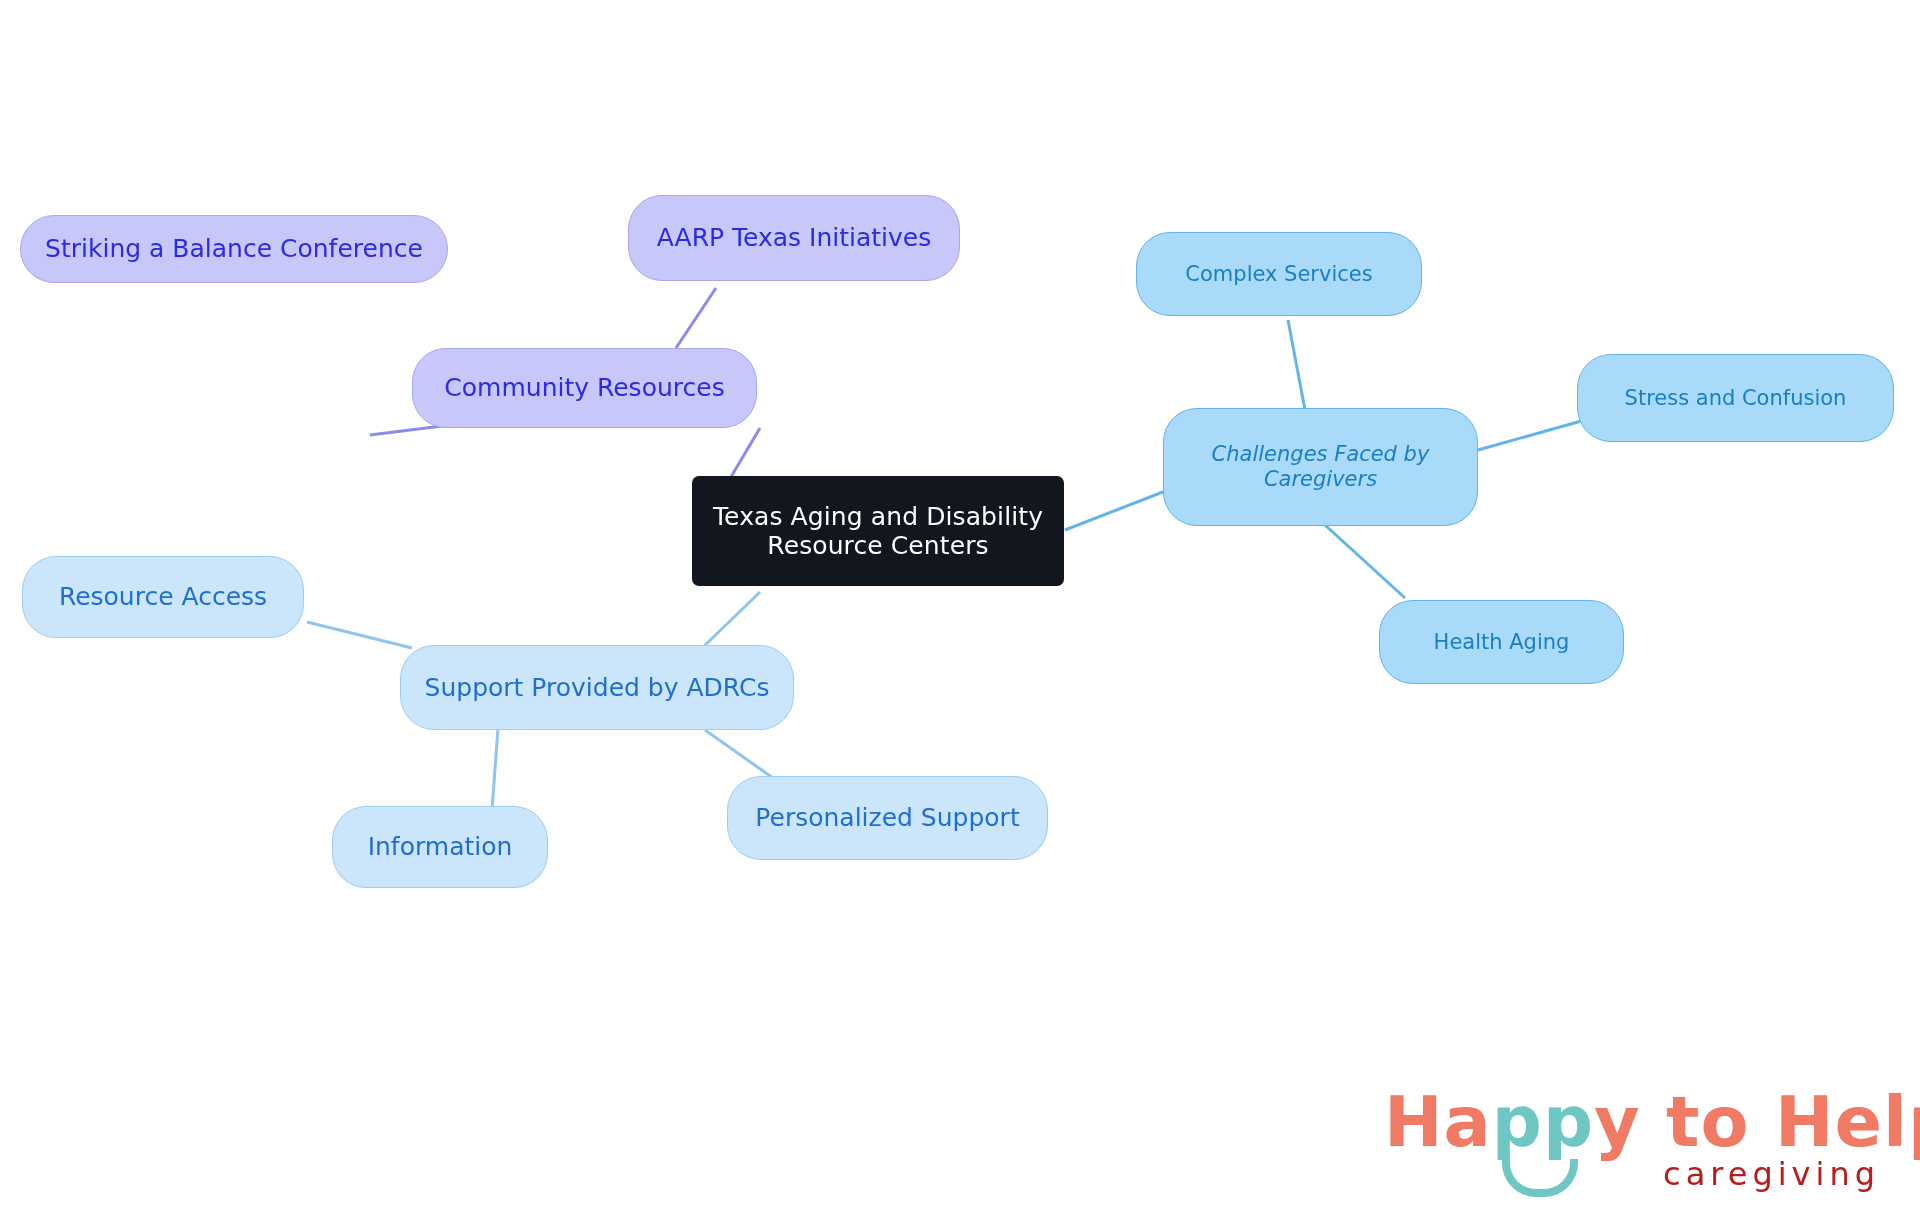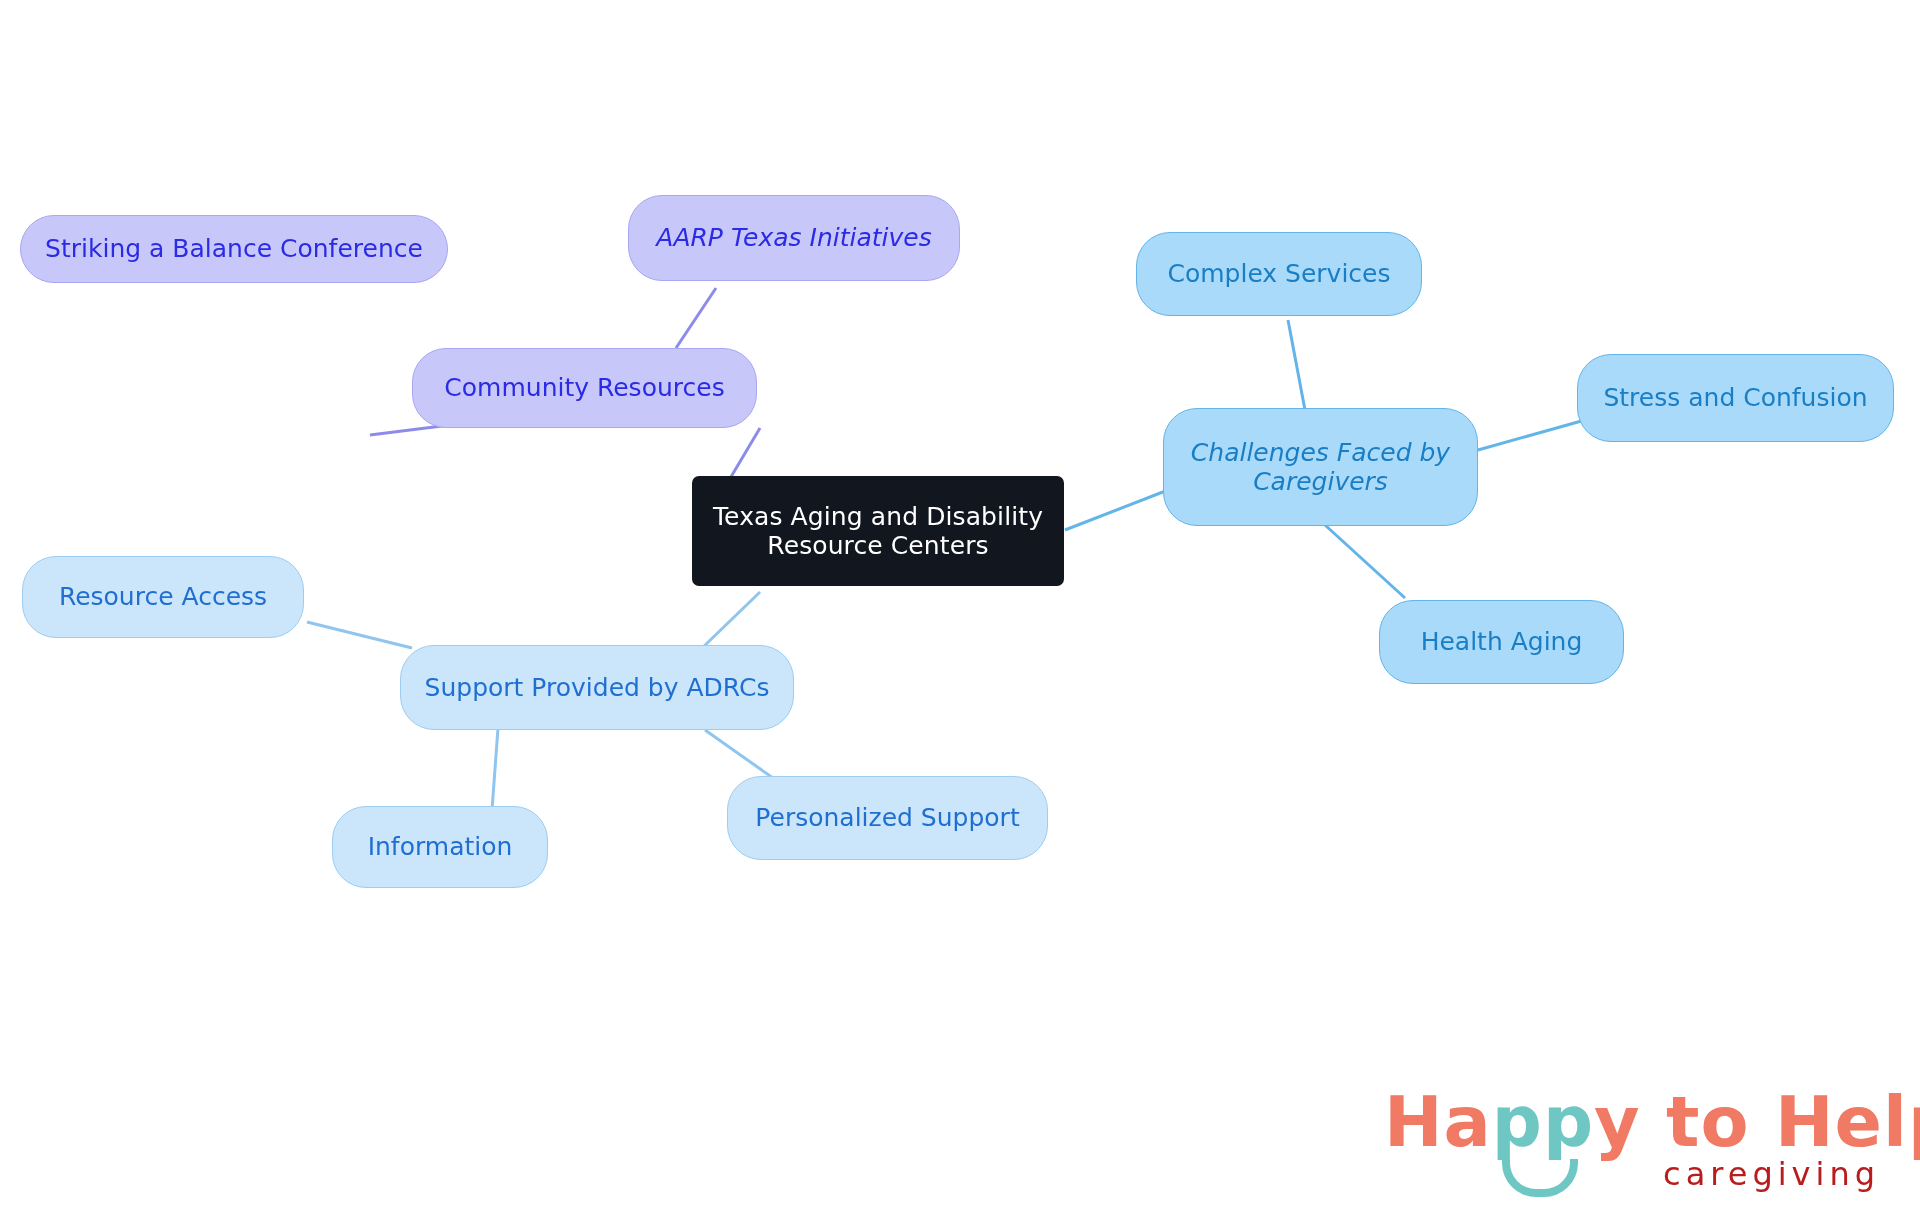--- a/index.html
+++ b/index.html
@@ -39,21 +39,21 @@
     color:#2b2ae4;
     border-radius:34px;
     font-size:25px;
   }
   
   .blue-mid{
     background:#a9daf9;
     border:1.6px solid #63b4e8;
     color:#1a7ec4;
     border-radius:34px;
-    font-size:25px;
+    font-size:21px;
     text-align:center;
   }
   
   .blue-light{
     background:#cbe5fb;
     border:1.6px solid #9ccdf3;
     color:#1f6fd1;
     border-radius:34px;
     font-size:25px;
   }
@@ -126,21 +126,21 @@
   </div>
 
   <div class="node purple" style="left:412px;top:348px;width:345px;height:80px;">
     <span class="label">Community Resources</span>
   </div>
 
   <div class="node purple" style="left:20px;top:215px;width:428px;height:68px;">
     <span class="label">Striking a Balance Conference</span>
   </div>
 
-  <div class="node purple" style="left:628px;top:195px;width:332px;height:86px;font-style:italic;">
+  <div class="node purple" style="left:628px;top:195px;width:332px;height:86px;">
     <span class="label">AARP Texas Initiatives</span>
   </div>
 
   <div class="node blue-mid" style="left:1163px;top:408px;width:315px;height:118px;font-style:italic;">
     <span class="label">Challenges Faced by Caregivers</span>
   </div>
 
   <div class="node blue-mid" style="left:1136px;top:232px;width:286px;height:84px;">
     <span class="label">Complex Services</span>
   </div>

